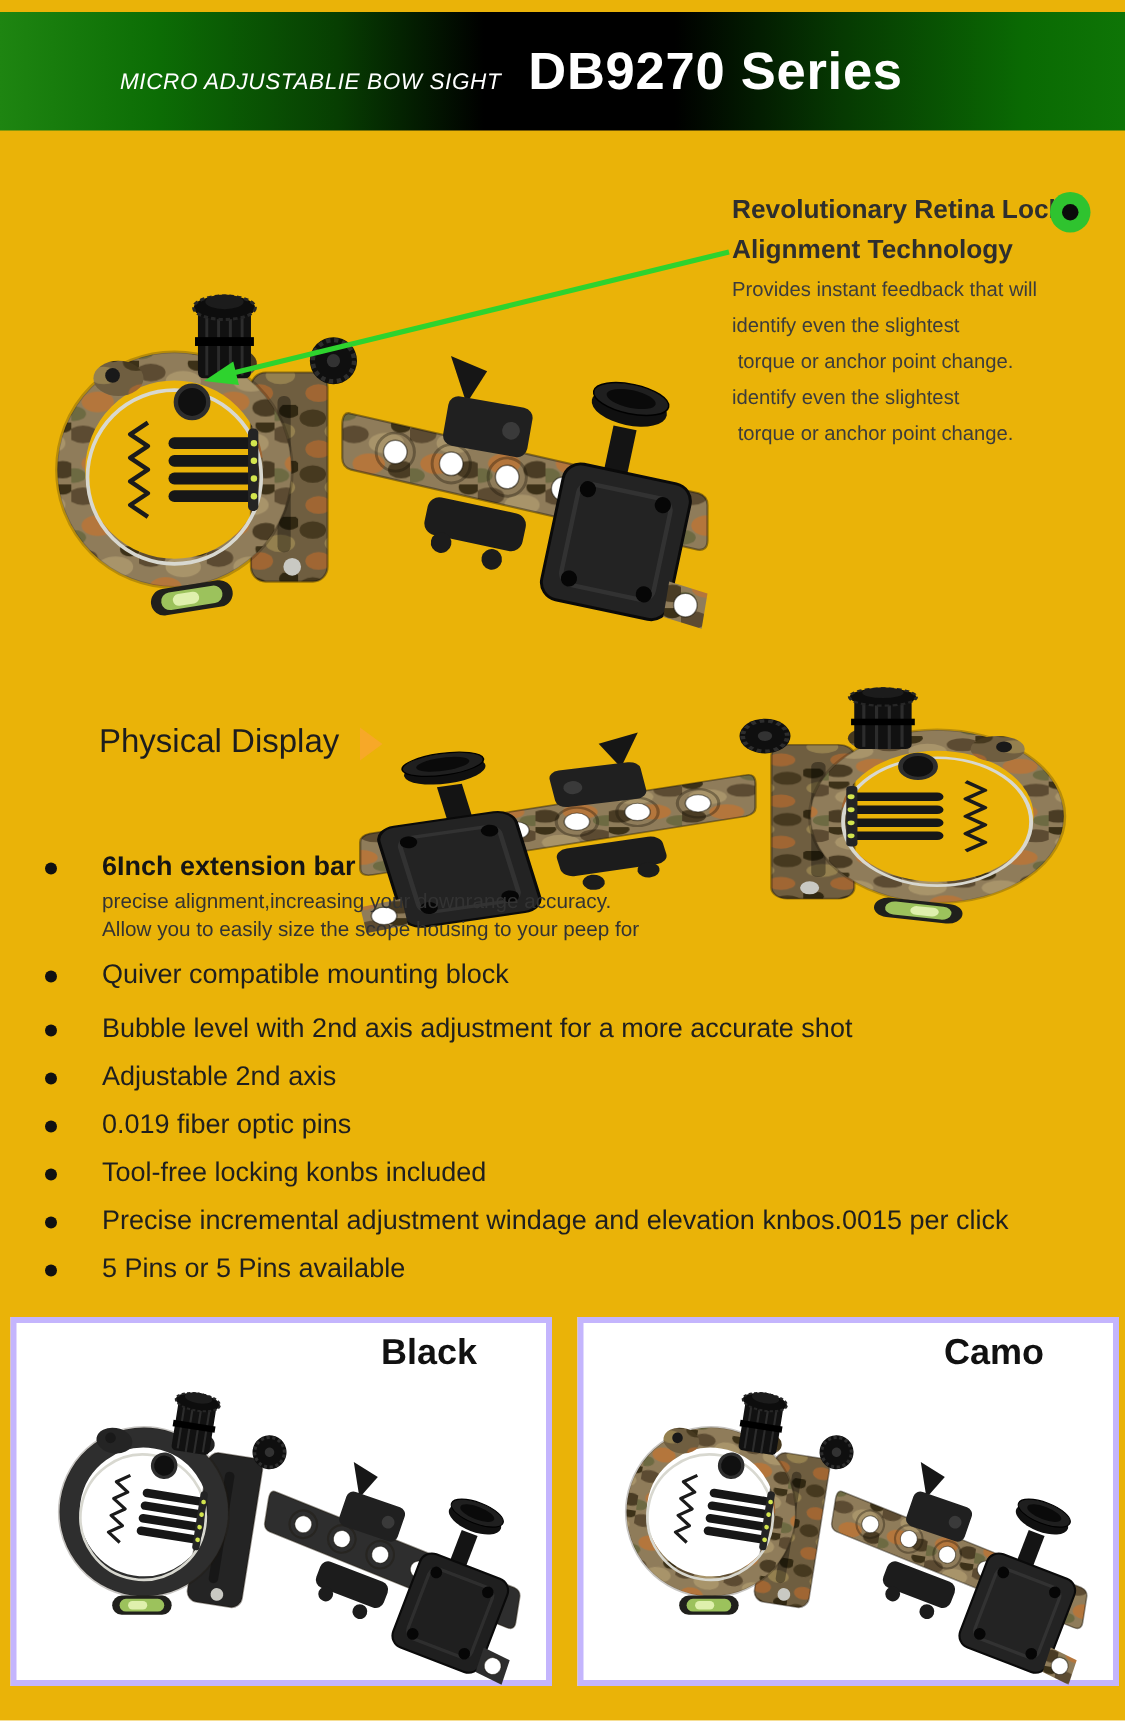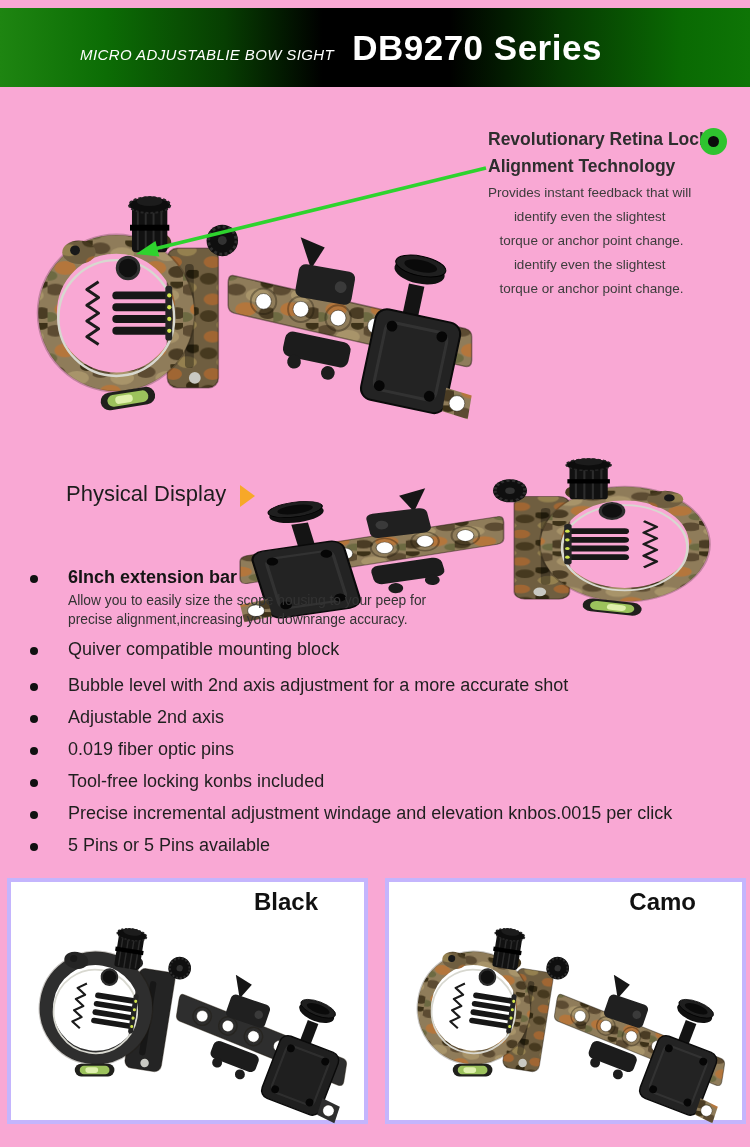--- a/index.html
+++ b/index.html
@@ -1,28 +1,28 @@
 <!DOCTYPE html>
 <html><head>
 <meta charset="utf-8">
 <style>
   html,body{margin:0;padding:0;background:#fff;}
-  .page{position:relative;width:750px;height:1147px;background:#f9a8d4;overflow:hidden;
+  .page{position:relative;width:750px;height:1147px;background:#eab308;overflow:hidden;
         font-family:"Liberation Sans",sans-serif;}
 
   
   .header-bar{position:absolute;left:0;top:8px;width:750px;height:79px;
     background:linear-gradient(90deg,#1e8511 0%,#0c6d05 14%,#073e02 30%,#000 43%,#000 60%,#063a02 75%,#0a6a03 91%,#0e7506 100%);
     display:flex;align-items:baseline;}
   .tagline{margin-left:80px;margin-top:38px;font-style:italic;font-size:15px;color:#ffffff;letter-spacing:.4px;}
   .series-title{margin-left:18px;font-size:35px;font-weight:bold;color:#ffffff;letter-spacing:.5px;}
 
   
   .feature-head{position:absolute;left:488px;top:126px;font-size:17.5px;font-weight:600;color:#2e2e2e;line-height:27px;}
-  .feature-body{position:absolute;left:488px;top:181px;font-size:13.5px;color:#3c3c3c;line-height:24px;text-align:center;}
+  .feature-body{position:absolute;left:488px;top:181px;font-size:13.5px;color:#3c3c3c;line-height:24px;}
   .feature-body div{white-space:pre-wrap;}
   .green-dot{position:absolute;left:700px;top:128px;width:27px;height:27px;border-radius:50%;}
   .green-dot .inner{position:absolute;left:8px;top:8px;width:11px;height:11px;border-radius:50%;background:#0b0b0b;}
 
   .callout-arrow{position:absolute;left:128px;top:158px;}
 
   
   .phys-row{position:absolute;left:66px;top:481px;display:flex;align-items:center;}
   .phys-label{font-size:22px;color:#1d1d1d;font-weight:500;}
   .phys-arrow{width:0;height:0;margin-left:14px;margin-top:4px;
@@ -190,22 +190,22 @@
   <svg class="sight scheme-camo" style="left:238px;top:430px;" width="510" height="198" viewBox="0 0 480 274" preserveAspectRatio="none">
     <use href="#sightShape" transform="translate(480,0) scale(-1 1)"></use>
   </svg>
 
   <ul class="bullets">
     <li class="first">
       <span class="bdot"></span>
       <span class="btext">
         <span class="btitle">6Inch extension bar</span>
         <span class="bdesc" style="display:block;">
+          <span style="display:block;">precise alignment,increasing your downrange accuracy.</span>
           <span style="display:block;">Allow you to easily size the scope housing to your peep for</span>
-          <span style="display:block;">precise alignment,increasing your downrange accuracy.</span>
         </span>
       </span>
     </li>
     <li class="gapbig">
       <span class="bdot"></span>
       <span class="btext">Quiver compatible mounting block</span>
     </li>
     <li>
       <span class="bdot"></span>
       <span class="btext">Bubble level with 2nd axis adjustment for a more accurate shot</span>

